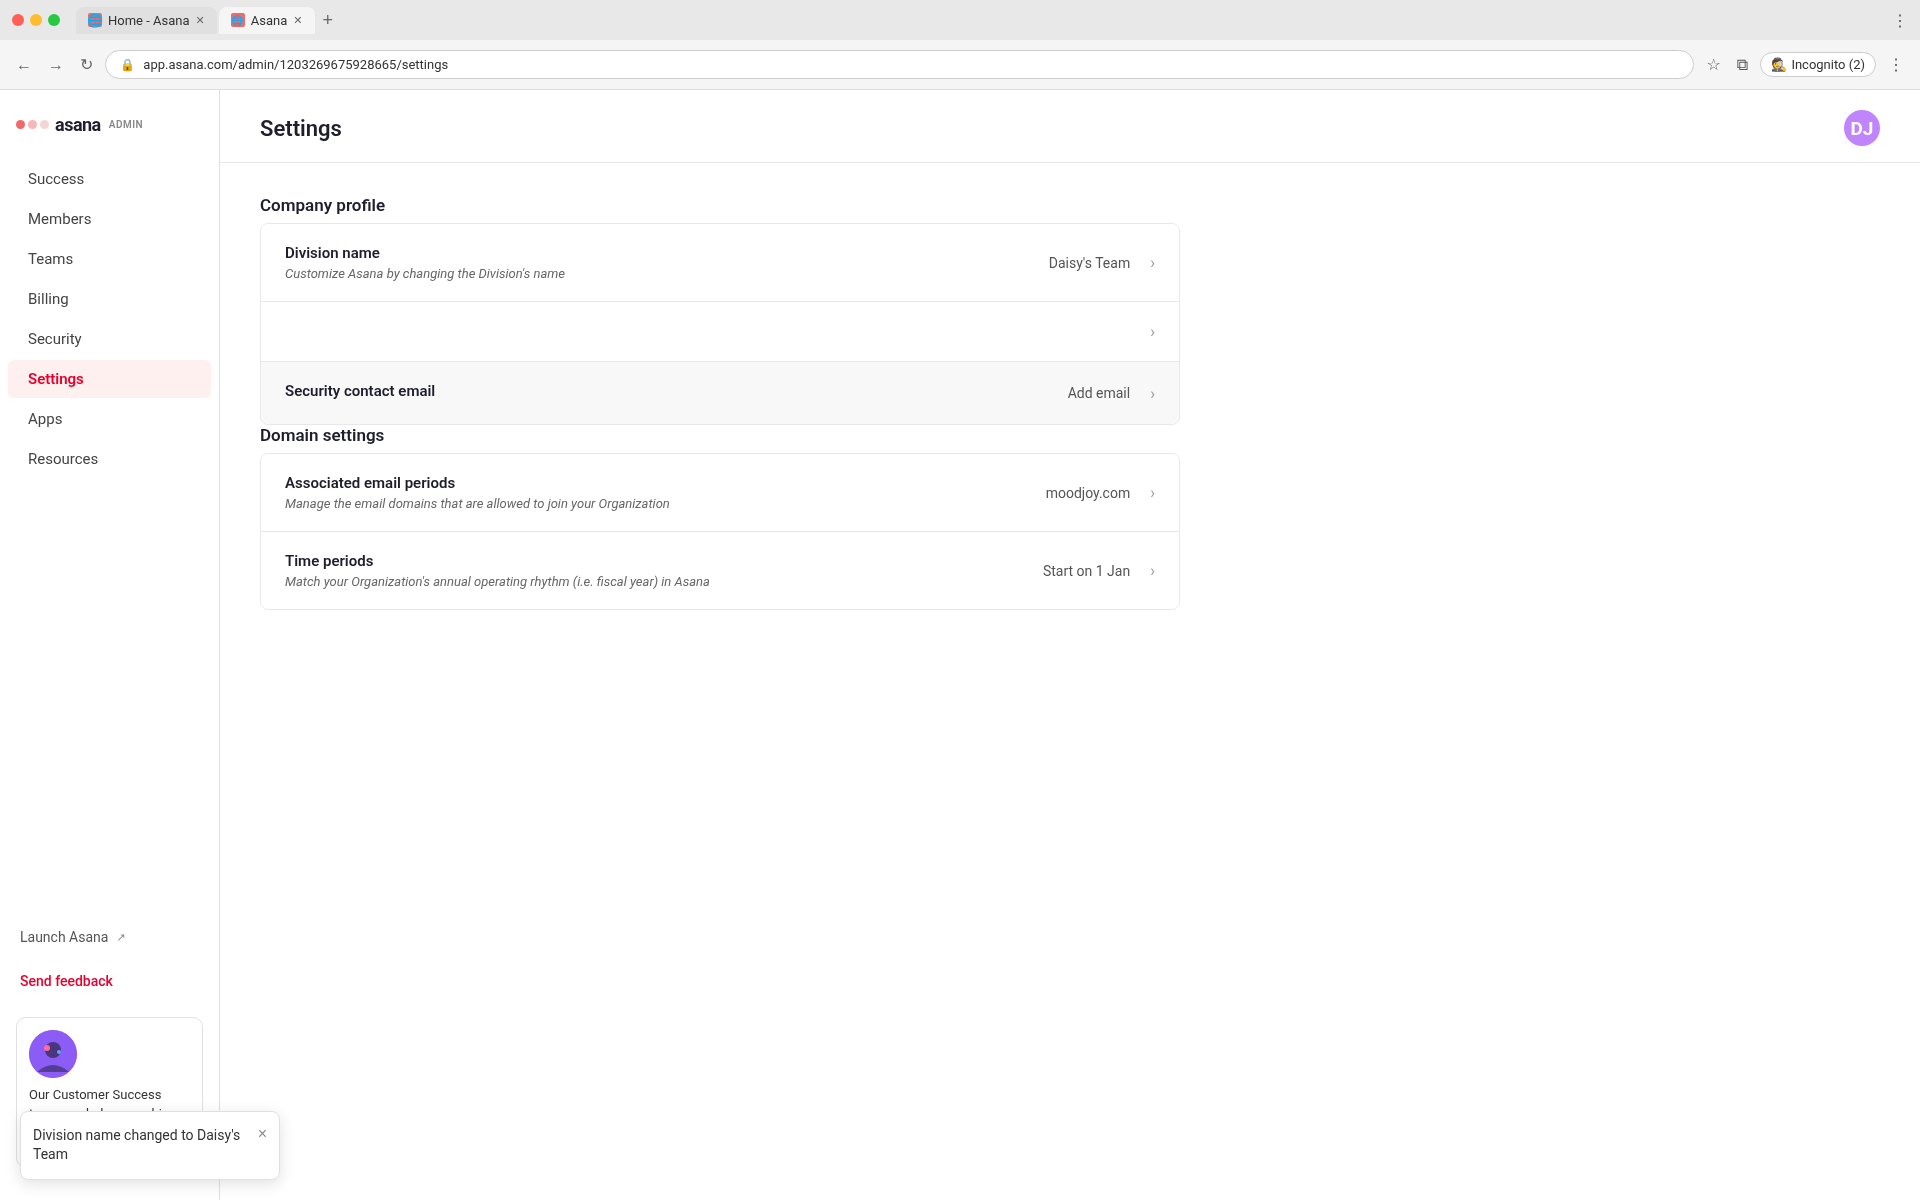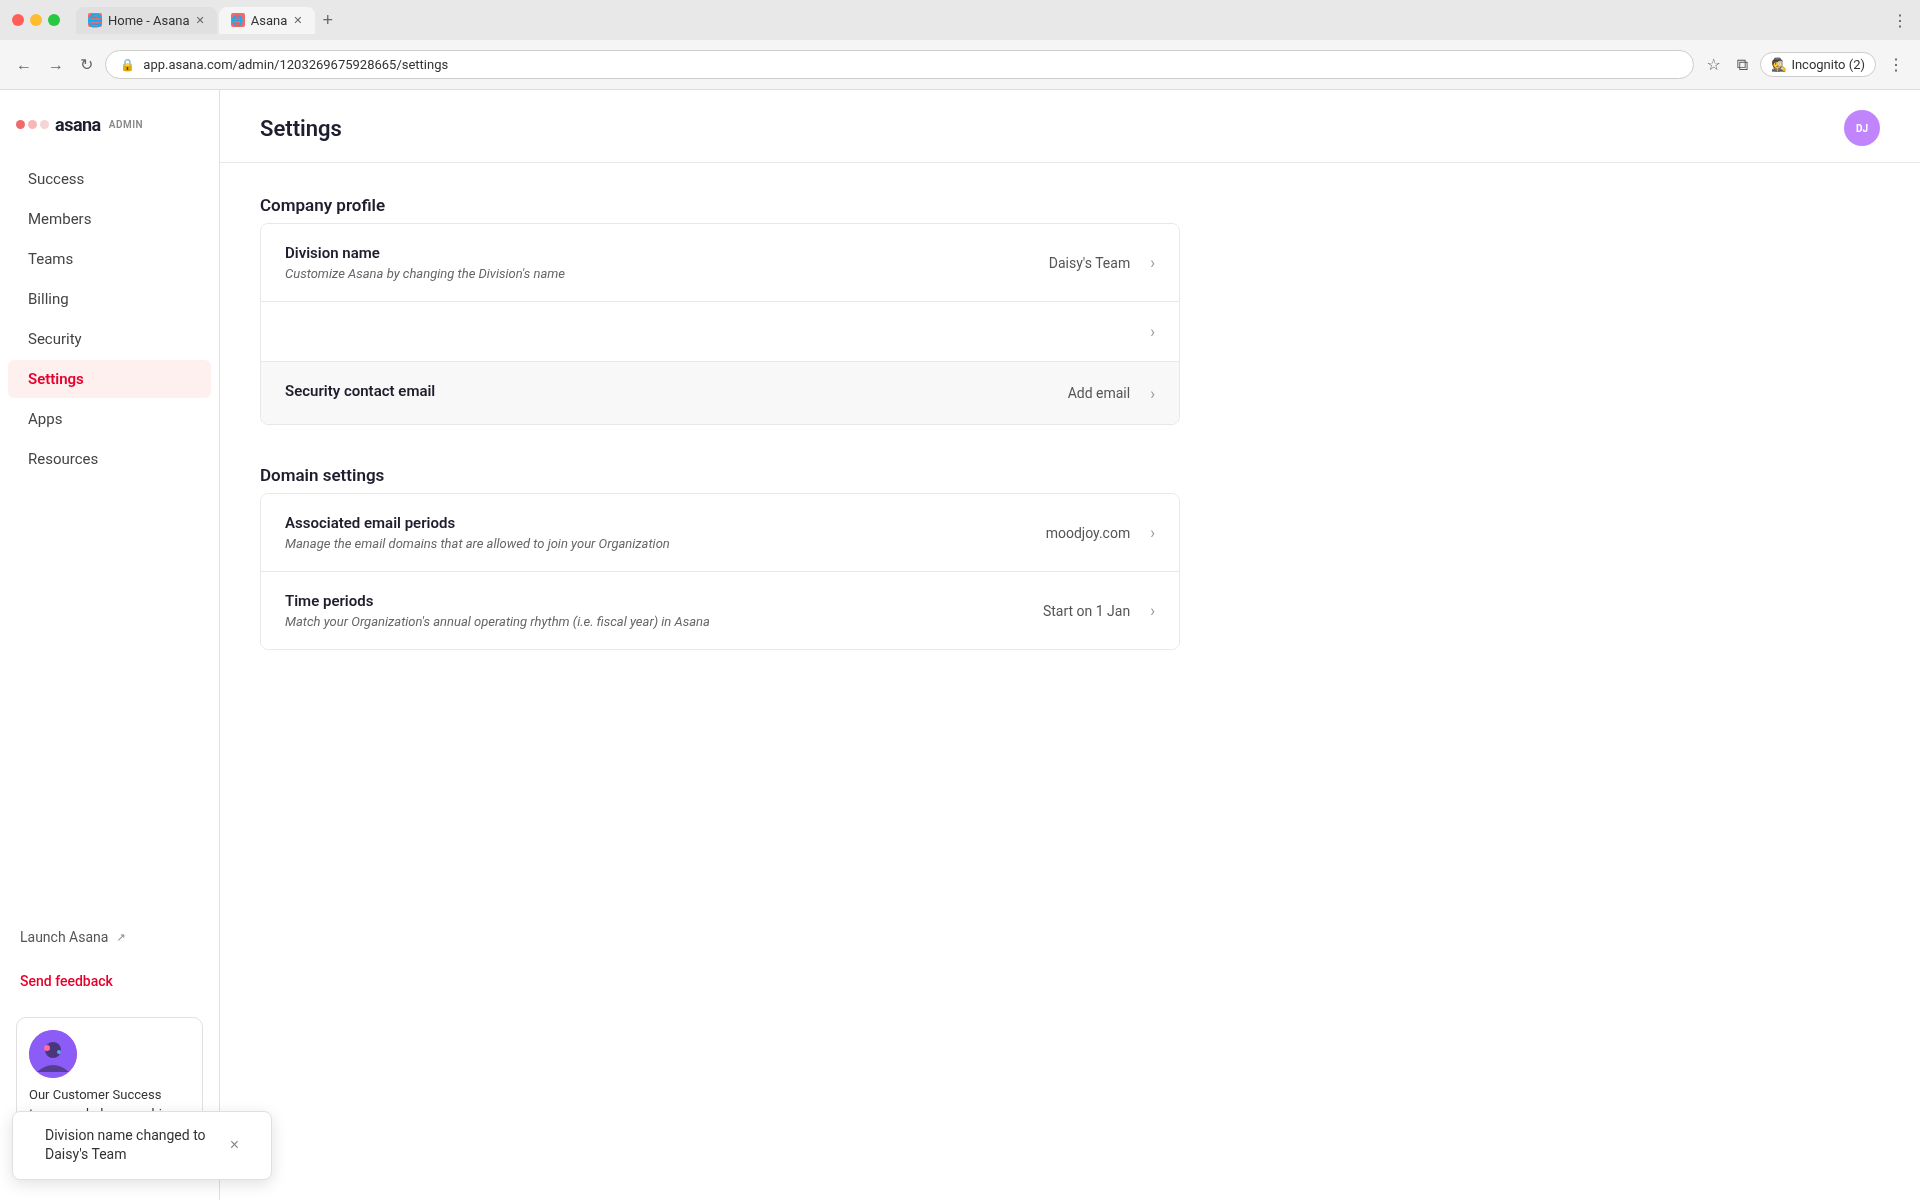--- a/index.html
+++ b/index.html
@@ -57,40 +57,40 @@
     .cs-avatar { width: 48px; height: 48px; border-radius: 50%; background: linear-gradient(135deg, #8b5cf6, #ec4899); display: flex; align-items: center; justify-content: center; font-size: 22px; margin-bottom: 8px; overflow: hidden; }
     .cs-avatar svg { width: 100%; height: 100%; }
     .cs-text { font-size: 13px; color: #333; line-height: 1.4; }
     .cs-progress { height: 4px; background: #e0e0e0; border-radius: 2px; margin-top: 10px; }
     .cs-progress-bar { height: 100%; width: 60%; background: #3b82f6; border-radius: 2px; }
 
     
     .main-content { flex: 1; background: #fff; overflow-y: auto; }
     .main-header { display: flex; align-items: center; justify-content: space-between; padding: 20px 40px 16px; border-bottom: 1px solid #e8e8e8; }
     .page-title { font-size: 22px; font-weight: 600; color: #1e1e2e; }
-    .user-avatar { width: 36px; height: 36px; border-radius: 50%; background: #c084fc; display: flex; align-items: center; justify-content: center; font-size: 10px; font-weight: 700; color: #fff; }
+    .user-avatar { width: 36px; height: 36px; border-radius: 50%; background: #c084fc; display: flex; align-items: center; justify-content: center; font-size: 19px; font-weight: 700; color: #fff; }
 
     .settings-body { padding: 32px 40px; max-width: 1000px; }
 
     .section-title { font-size: 17px; font-weight: 600; color: #1e1e2e; margin-bottom: 8px; }
 
-    .settings-section { margin-bottom: 40px; }
+    .settings-section { }
 
     .settings-card { border: 1px solid #e8e8e8; border-radius: 8px; overflow: hidden; }
     .settings-row { display: flex; align-items: center; justify-content: flex-end; padding: 20px 24px; cursor: pointer; background: #fff; transition: background 0.15s; }
     .settings-row + .settings-row { border-top: 1px solid #e8e8e8; }
     .settings-row.highlighted { background: #f8f8f8; }
     .row-left { flex: 1; }
     .row-title { font-size: 15px; font-weight: 600; color: #1e1e2e; margin-bottom: 4px; }
     .row-desc { font-size: 13px; color: #666; font-style: italic; }
     .row-right { display: flex; align-items: center; gap: 20px; font-size: 14px; color: #555; }
     .chevron { color: #999; font-size: 16px; }
 
     
-    .toast { position: fixed; bottom: 20px; left: 12px; background: #fff; border: 1px solid #e0e0e0; border-radius: 8px; padding: 14px 32px; display: flex; align-items: center; gap: 12px; box-shadow: 0 4px 16px rgba(0,0,0,0.12); z-index: 1000; max-width: 260px; }
+    .toast { position: fixed; bottom: 20px; left: 20px; background: #fff; border: 1px solid #e0e0e0; border-radius: 8px; padding: 14px 12px; display: flex; align-items: flex-start; gap: 12px; box-shadow: 0 4px 16px rgba(0,0,0,0.12); z-index: 1000; max-width: 260px; }
     .toast-text { font-size: 14px; color: #333; line-height: 1.4; }
     .toast-close { background: none; border: none; cursor: pointer; color: #888; font-size: 16px; padding: 0; line-height: 1; }
   </style>
 </head>
 <body>
 
 <div class="browser-chrome">
   <div class="browser-titlebar">
     <div class="traffic-lights">
       <div class="traffic-light tl-red"></div>

